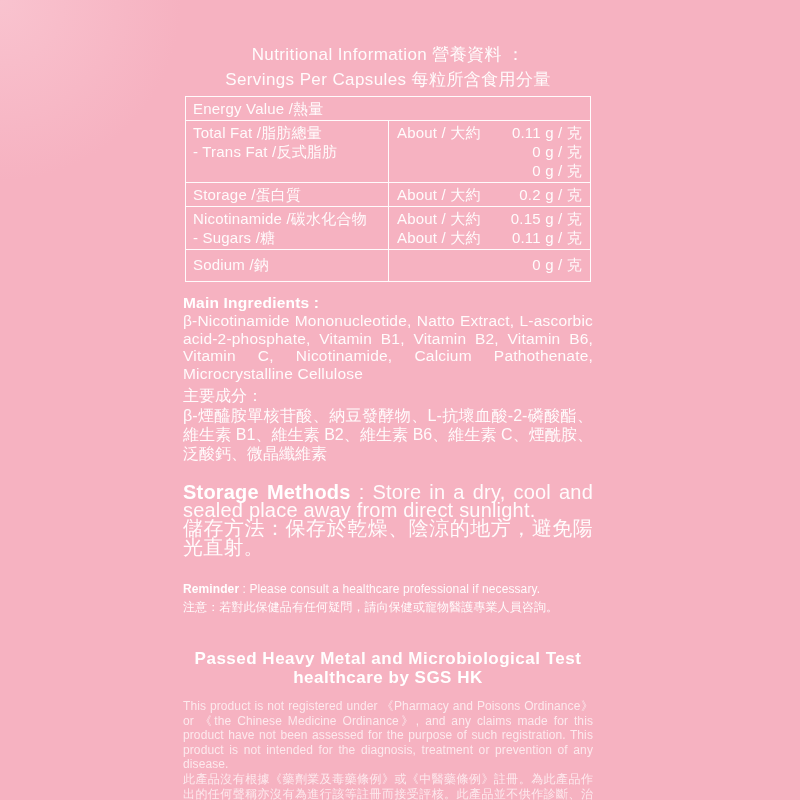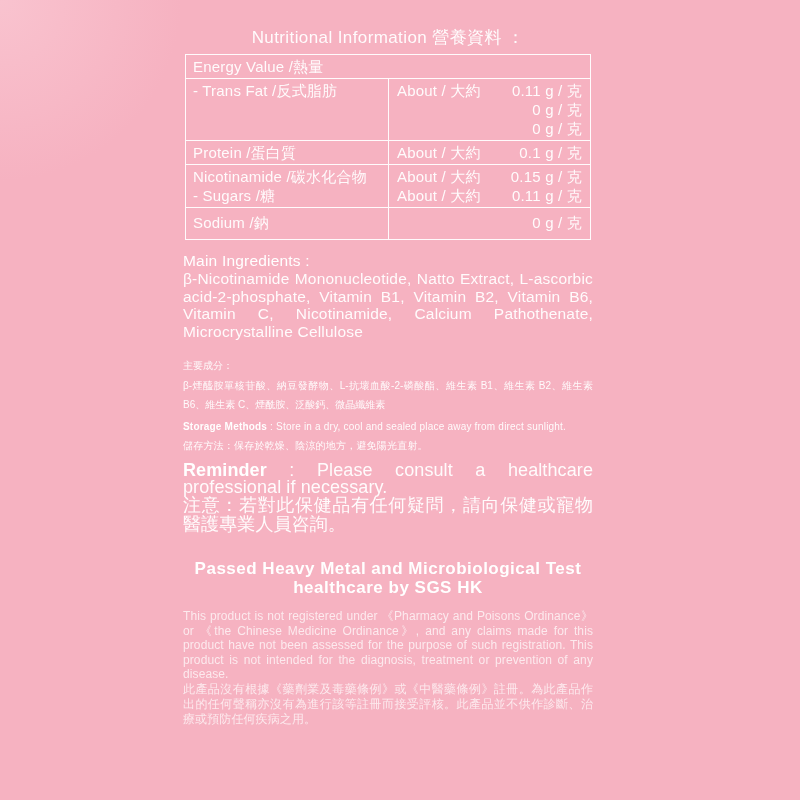--- a/index.html
+++ b/index.html
@@ -4,21 +4,21 @@
 <style>
   html, body { margin: 0; padding: 0; }
   body {
     width: 800px; height: 800px;
     background: radial-gradient(circle at 0% 0%, #f9c3cf 0%, #f6b2c1 16%) #f6b2c1;
     font-family: "Liberation Sans", "DejaVu Sans", sans-serif;
     color: rgba(255,255,255,0.95);
     overflow: hidden;
     -webkit-font-smoothing: antialiased;
   }
-  .page { width: 776px; height: 800px; box-sizing: border-box; padding-top: 25px; }
+  .page { width: 776px; height: 800px; box-sizing: border-box; padding-top: 42px; }
   .col { width: 410px; margin: 0 auto; }
 
   
   .hdr { text-align: center; font-size: 17px; line-height: 25px; letter-spacing: 0.4px; }
 
   
   .ntable {
     width: 404px; margin: 4px auto 0;
     border: 1.5px solid rgba(255,255,255,0.95);
     font-size: 15px; letter-spacing: 0.2px;
@@ -29,80 +29,82 @@
   .tval { width: 50%; box-sizing: border-box; border-left: 1.5px solid rgba(255,255,255,0.95);
           padding: 2px 8px 2px 8px; display: flex; flex-direction: column; }
   .tline, .vline { line-height: 19px; }
   .vline { display: flex; justify-content: space-between; }
   .vamount { margin-left: auto; }
   .row-sodium .tlab, .row-sodium .tval { padding-top: 5px; padding-bottom: 7px; }
 
   
   .sec { text-align: justify; }
   .sec-ing-en { margin-top: 12px; font-size: 15.5px; line-height: 17.5px; letter-spacing: 0.2px; }
-  .sec-ing-en .hd { font-weight: normal; color: #fff; line-height: 18px; }
-  .sec-ing-zh { margin-top: 16px; font-size: 10px; line-height: 19px; }
+  .sec-ing-en .hd { font-weight: bold; color: #fff; line-height: 18px; }
+  .sec-ing-zh { margin-top: 4px; font-size: 16px; line-height: 19px; }
   .sec-ing-zh .hd { line-height: 20px; }
-  .sec-storage { margin-top: 4px; font-size: 10px; line-height: 18px; letter-spacing: 0.2px; }
+  .sec-storage { margin-top: 20px; font-size: 20px; line-height: 18px; letter-spacing: 0.2px; }
   .sec-storage .zh, .sec-reminder .zh { line-height: 19px; }
-  .sec-reminder { margin-top: 7px; font-size: 18px; line-height: 17px; letter-spacing: 0.1px; }
+  .sec-reminder { margin-top: 24px; font-size: 12px; line-height: 17px; letter-spacing: 0.1px; }
   .bold-lead { font-weight: bold; color: #fff; }
 
-  .sec-sgs { margin-top: 25px; text-align: center; font-weight: bold; color: #fff;
+  .sec-sgs { margin-top: 32px; text-align: center; font-weight: bold; color: #fff;
              font-size: 17px; line-height: 19px; letter-spacing: 0.5px; }
 
   .sec-disc { margin-top: 12px; color: rgba(255,255,255,0.72); font-size: 12px;
               line-height: 14.5px; letter-spacing: 0.1px; }
   .sec-disc .zh { line-height: 15px; }
 </style>
 </head>
 <body>
 
 <div class="page">
 
   <div class="hdr">
     <div>Nutritional Information 營養資料 ：</div>
+    <div>Servings Per Capsules 每粒所含食用分量</div>
   </div>
 
   <div class="ntable">
 
     <div class="trow">
       <div class="tlab">
         <div class="tline">Energy Value /熱量</div>
       </div>
     </div>
 
     <div class="trow">
       <div class="tlab">
+        <div class="tline">Total Fat /脂肪總量</div>
         <div class="tline">- Trans Fat /反式脂肪</div>
       </div>
       <div class="tval">
         <div class="vline">
           <span class="vprefix">About / 大約</span>
           <span class="vamount">0.11 g / 克</span>
         </div>
         <div class="vline">
           <span class="vprefix"></span>
           <span class="vamount">0 g / 克</span>
         </div>
         <div class="vline">
           <span class="vprefix"></span>
           <span class="vamount">0 g / 克</span>
         </div>
       </div>
     </div>
 
     <div class="trow">
       <div class="tlab">
-        <div class="tline">Protein /蛋白質</div>
+        <div class="tline">Storage /蛋白質</div>
       </div>
       <div class="tval">
         <div class="vline">
           <span class="vprefix">About / 大約</span>
-          <span class="vamount">0.1 g / 克</span>
+          <span class="vamount">0.2 g / 克</span>
         </div>
       </div>
     </div>
 
     <div class="trow">
       <div class="tlab">
         <div class="tline">Nicotinamide /碳水化合物</div>
         <div class="tline">- Sugars /糖</div>
       </div>
       <div class="tval">

